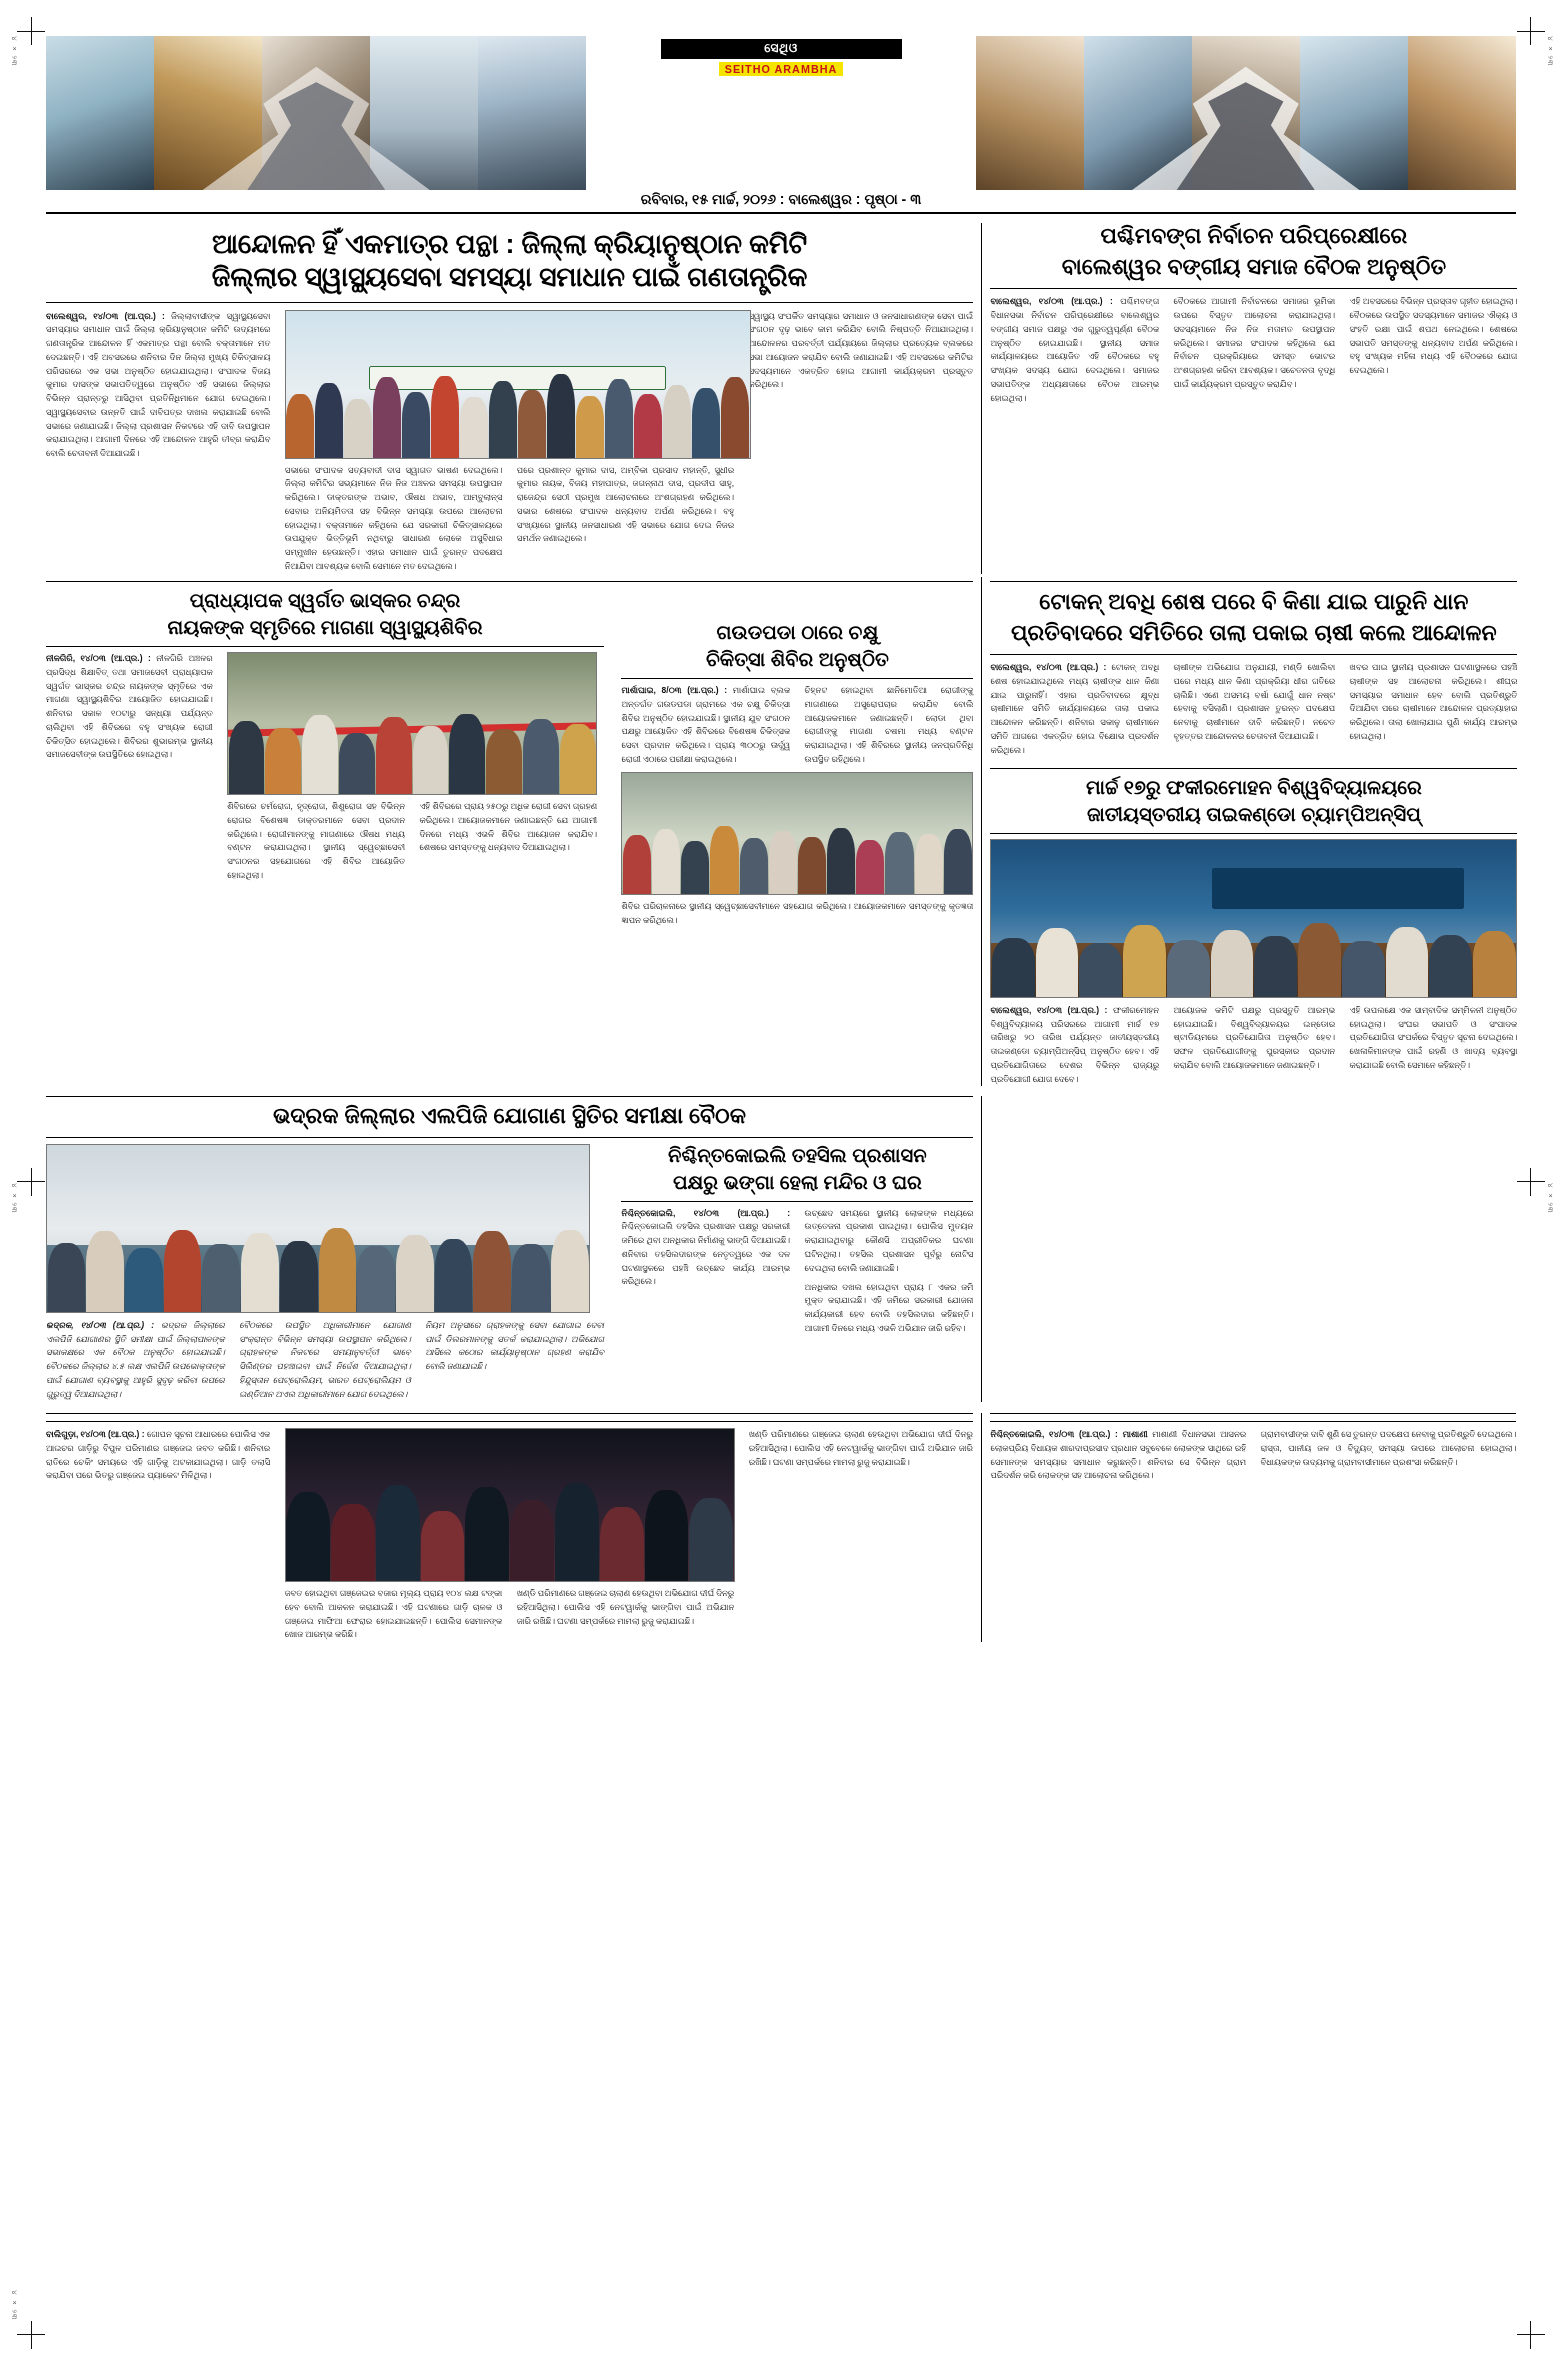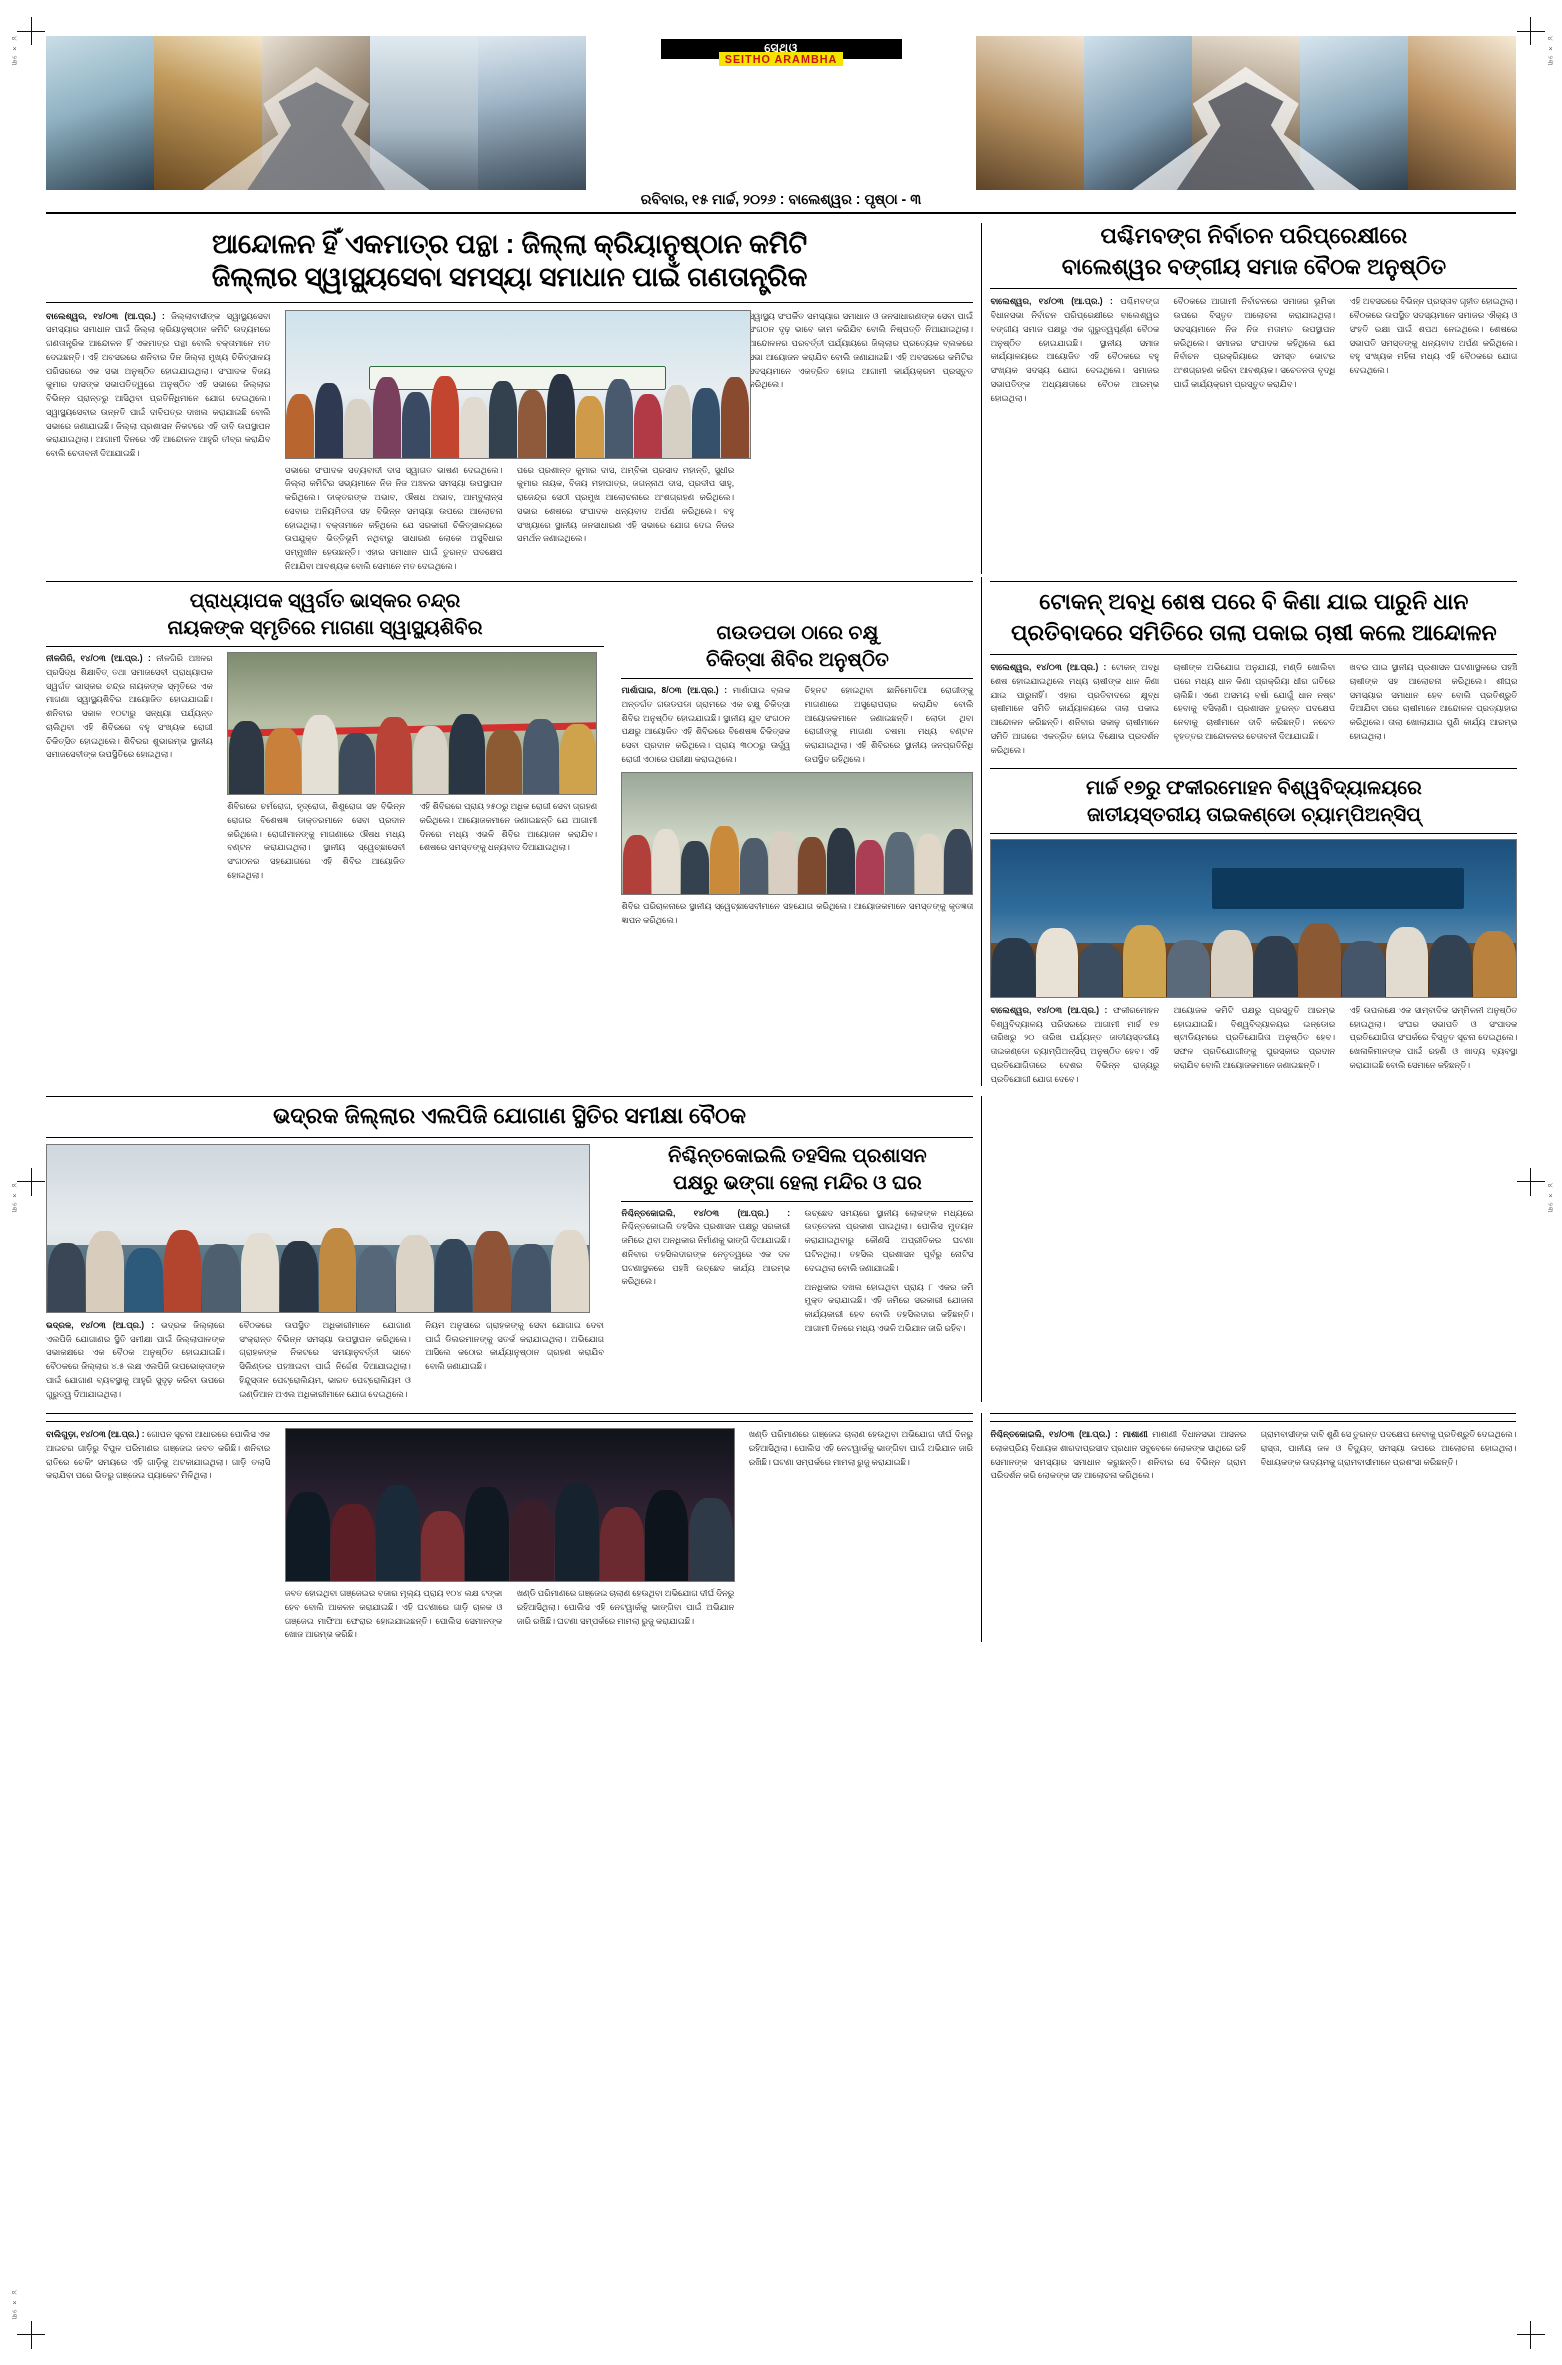--- a/index.html
+++ b/index.html
@@ -50,21 +50,21 @@
     width: 1470px; height: 154px;
     display: flex; align-items: stretch;
     border-bottom: 0;
   }
   .mast-photos-left, .mast-photos-right {
     flex: 1 1 0; position: relative; overflow: hidden;
   }
   .mast-logo {
     width: 389px; position: relative; text-align:center;
     display:flex; flex-direction:column; align-items:center; justify-content:flex-start;
-    padding-top: 3.1px; background:#fff; z-index:3;
+    padding-top: 3.1px; background:#fff; z-index:3;gap:10px;
   }
   .mast-kicker {
     background:#000; color:#fff; font-size:12.3px; line-height:1.1;
     padding: 2.6px 31px 3.6px; letter-spacing:0.5px; font-weight:bold;
     font-family: "Liberation Sans", sans-serif; width: 241px;
   }
   .mast-title {
     font-size: 71px; font-weight: 900; line-height: 0.95;
     letter-spacing: -1px; color:#000; margin-top:-3.1px;
     font-family: "Liberation Sans", sans-serif;
@@ -452,21 +452,21 @@
       </div>
     </div>
 
     <div class="cols sec" style="margin-top:9.2px;">
       <div style="width:927px;">
         <div class="divider-h" style="margin:0 0 6.1px;"></div>
         <div class="hl hl-lg" style="text-align:center;">ଭଦ୍ରକ ଜିଲ୍ଲାର ଏଲପିଜି ଯୋଗାଣ ସ୍ଥିତିର ସମୀକ୍ଷା ବୈଠକ</div>
         <div class="divider-h" style="margin:7.2px 0 6.1px;"></div>
 
         <div class="cols" style="align-items:flex-start;">
-          <div style="width:558px;">
+          <div style="width:558px;font-style:italic;">
             <div class="photo" style="width:544px;height:169px;margin-bottom:6.1px;">
               <div class="ph-sky" style="background:linear-gradient(#cfd8de 0%,#e7ebee 50%,#b9c2c8 100%);"></div>
               <div class="ph-table" style="height:40%;background:linear-gradient(#5f7c8c,#3c5261);"></div>
               <div class="ph-crowd" style="height:56%;">
                 <span style="height:74%;background:#3a4656;"></span>
                 <span style="height:86%;background:#d8cdbc;"></span>
                 <span style="height:68%;background:#2d5a7a;"></span>
                 <span style="height:88%;background:#b3452f;"></span>
                 <span style="height:72%;background:#4e5f70;"></span>
                 <span style="height:84%;background:#e4ded2;"></span>

